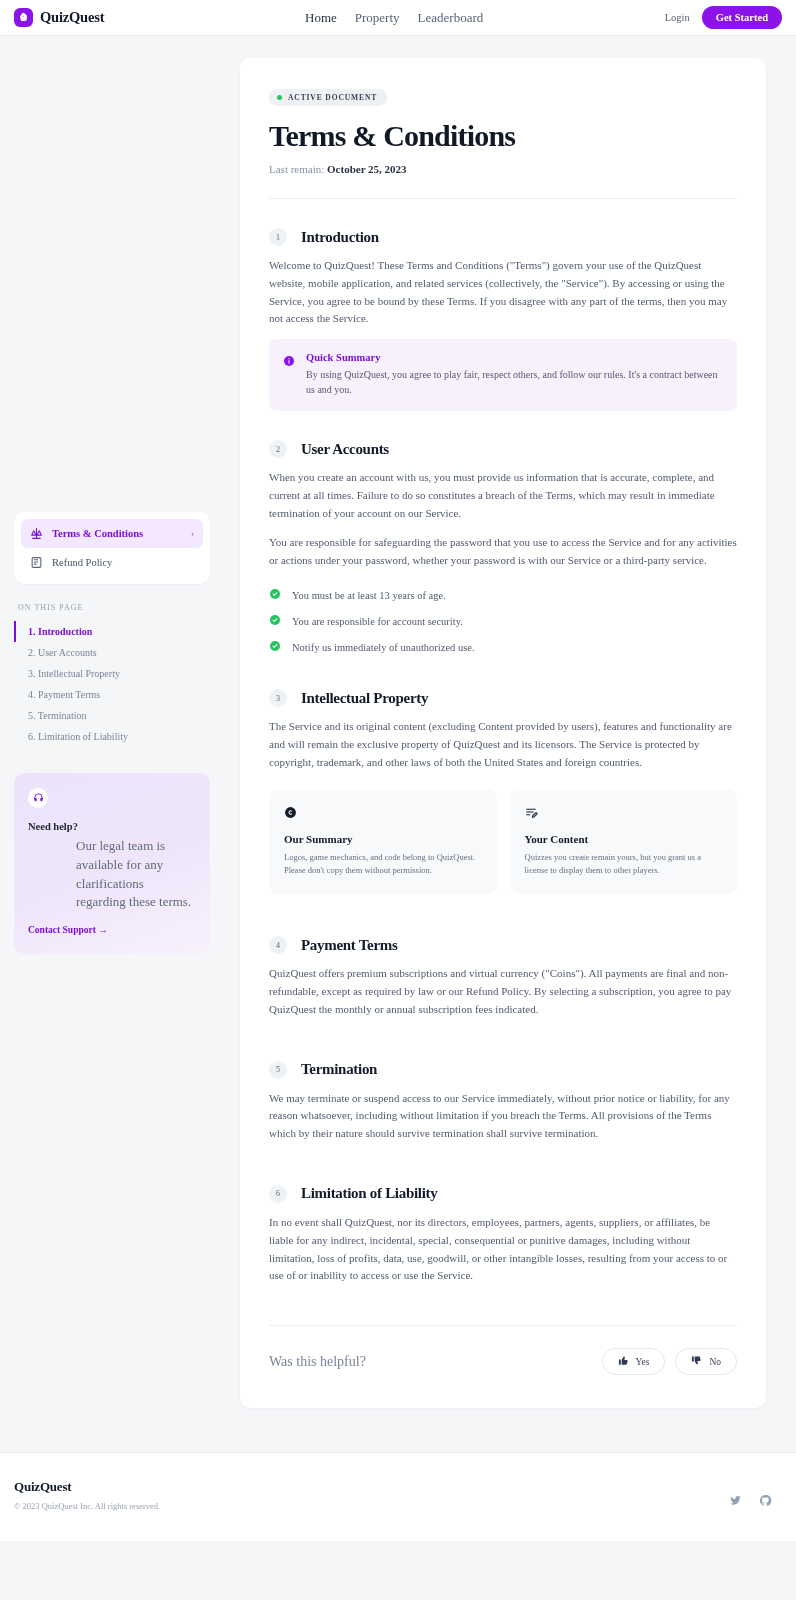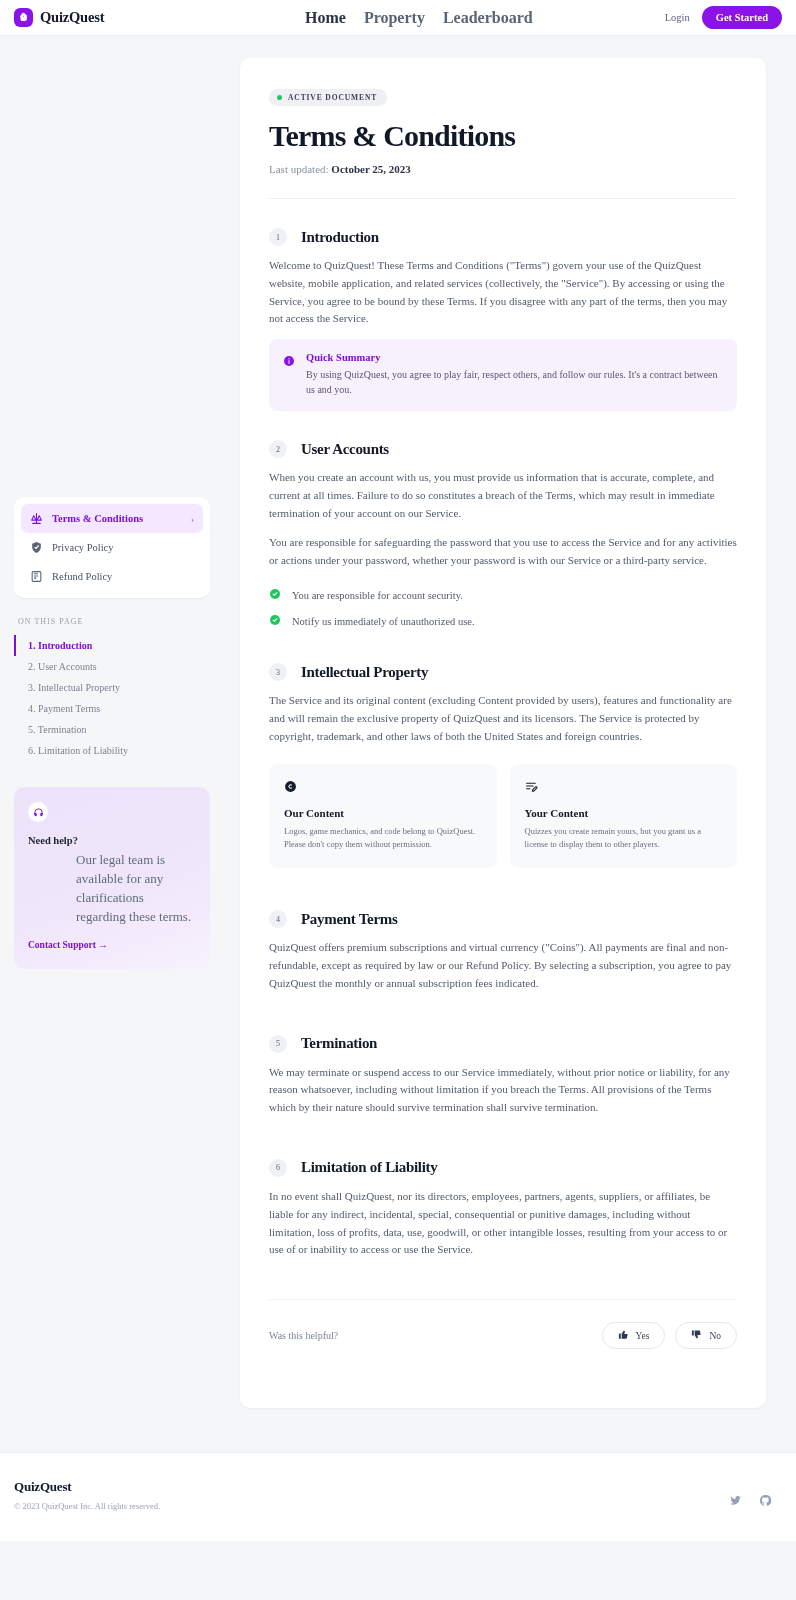--- a/index.html
+++ b/index.html
@@ -29,23 +29,22 @@
   }
   .brand-name {
     font-size: 14.5px; font-weight: bold; color: #121a2b;
     letter-spacing: -0.2px;
   }
   .main-nav {
     position: absolute; left: 305px; top: 0; height: 36px;
     display: flex; align-items: center; gap: 18px;
   }
   .nav-link {
-    font-size: 16px; color: #5b6475; text-decoration: none;
+    font-size: 13px; color: #5b6475; text-decoration: none;
     white-space: nowrap;
-    font-weight: bold;
   }
   .nav-link.active { color: #2b3345; }
   .header-right {
     margin-left: auto; display: flex; align-items: center; gap: 12px;
   }
   .login-link { font-size: 10.5px; color: #5b6475; text-decoration: none; }
   .cta-btn {
     background: #8b13ea; color: #ffffff;
     font-size: 10.5px; font-weight: bold;
     border: none; border-radius: 999px;
@@ -179,21 +178,21 @@
     padding: 15px 15px 17px 15px;
   }
   .info-card-ic { color: #151c2c; margin-bottom: 10px; display:block; }
   .info-card-title { font-size: 11px; font-weight: bold; color: #131a29; margin-bottom: 6px; }
   .info-card-body { font-size: 8.5px; line-height: 1.55; color: #66707f; }
 
   .feedback-rule { height: 1px; background: #edeff2; margin-top: 40px; }
   .feedback-row {
     display: flex; align-items: center; margin-top: 22px;
   }
-  .feedback-label { font-size: 10px; color: #7a8396; }
+  .feedback-label { font-size: 14px; color: #7a8396; }
   .feedback-btns { margin-left: auto; display: flex; gap: 10px; }
   .fb-btn {
     display: flex; align-items: center; gap: 7px;
     border: 1px solid #e3e6eb; background: #ffffff;
     border-radius: 999px; padding: 6px 15px;
     font-size: 9.5px; color: #3b4354; cursor: pointer;
     font-family: "Liberation Serif", serif;
   }
   .fb-btn .ic { color: #2e3a52; }
 
@@ -245,28 +244,20 @@
         <span class="ic">
           <svg width="13" height="13" viewBox="0 0 24 24" fill="none" stroke="currentColor" stroke-width="2" stroke-linecap="round" stroke-linejoin="round">
             <path d="M12 3v18M7 7l-4 8h8zM17 7l4 8h-8zM5 21h14"></path>
           </svg>
         </span>
         <span>Terms &amp; Conditions</span>
         <span class="chev">›</span>
       </div>
       <div class="doc-item">
         <span class="ic">
-          <svg width="13" height="13" viewBox="0 0 24 24" fill="currentColor">
-            <path d="M12 2 4 5.2v6c0 4.8 3.3 9.2 8 10.8 4.7-1.6 8-6 8-10.8v-6L12 2zm-1 13-3.2-3.2 1.4-1.4L11 12.2l4.6-4.6L17 9l-6 6z"></path>
-          </svg>
-        </span>
-        <span>Privacy Policy</span>
-      </div>
-      <div class="doc-item">
-        <span class="ic">
           <svg width="13" height="13" viewBox="0 0 24 24" fill="none" stroke="currentColor" stroke-width="2" stroke-linejoin="round">
             <rect x="4" y="3" width="16" height="18" rx="2"></rect>
             <path d="M8 7h6M8 11h6M8 15h3" stroke-linecap="round"></path>
           </svg>
         </span>
         <span>Refund Policy</span>
       </div>
     </div>
 
     <div class="toc-title">ON THIS PAGE</div>
@@ -294,21 +285,21 @@
 
   <main class="doc-panel">
 
     <div class="status-pill">
       <span class="status-dot"></span>
       <span>ACTIVE DOCUMENT</span>
     </div>
 
     <h1 class="doc-title">Terms &amp; Conditions</h1>
     <div class="doc-updated">
-      <span>Last updated:</span>
+      <span>Last remain:</span>
       <b>October 25, 2023</b>
     </div>
 
     <div class="rule"></div>
 
     
     <section class="doc-section">
       <div class="sec-head">
         <span class="sec-num">1</span>
         <h2 class="sec-title">Introduction</h2>
@@ -340,20 +331,29 @@
       <p class="body-text">You are responsible for safeguarding the password that you use to access the Service and for any activities or actions under your password, whether your password is with our Service or a third-party service.</p>
 
       <ul class="check-list">
         <li>
           <span class="check-ic">
             <svg width="12" height="12" viewBox="0 0 24 24" fill="currentColor">
               <circle cx="12" cy="12" r="10"></circle>
               <path d="M10.6 16.2 6.8 12.4l1.5-1.5 2.3 2.3 5-5 1.5 1.5z" fill="#ffffff"></path>
             </svg>
           </span>
+          <span>You must be at least 13 years of age.</span>
+        </li>
+        <li>
+          <span class="check-ic">
+            <svg width="12" height="12" viewBox="0 0 24 24" fill="currentColor">
+              <circle cx="12" cy="12" r="10"></circle>
+              <path d="M10.6 16.2 6.8 12.4l1.5-1.5 2.3 2.3 5-5 1.5 1.5z" fill="#ffffff"></path>
+            </svg>
+          </span>
           <span>You are responsible for account security.</span>
         </li>
         <li>
           <span class="check-ic">
             <svg width="12" height="12" viewBox="0 0 24 24" fill="currentColor">
               <circle cx="12" cy="12" r="10"></circle>
               <path d="M10.6 16.2 6.8 12.4l1.5-1.5 2.3 2.3 5-5 1.5 1.5z" fill="#ffffff"></path>
             </svg>
           </span>
           <span>Notify us immediately of unauthorized use.</span>
@@ -370,21 +370,21 @@
       <p class="body-text">The Service and its original content (excluding Content provided by users), features and functionality are and will remain the exclusive property of QuizQuest and its licensors. The Service is protected by copyright, trademark, and other laws of both the United States and foreign countries.</p>
 
       <div class="cards-row">
         <div class="info-card">
           <span class="info-card-ic">
             <svg width="13" height="13" viewBox="0 0 24 24" fill="currentColor">
               <circle cx="12" cy="12" r="10"></circle>
               <path d="M15.2 14.6a4 4 0 1 1 0-5.2l-1.5 1.1a2.1 2.1 0 1 0 0 3z" fill="#f8f9fb"></path>
             </svg>
           </span>
-          <div class="info-card-title">Our Content</div>
+          <div class="info-card-title">Our Summary</div>
           <div class="info-card-body">Logos, game mechanics, and code belong to QuizQuest. Please don't copy them without permission.</div>
         </div>
         <div class="info-card">
           <span class="info-card-ic">
             <svg width="13" height="13" viewBox="0 0 24 24" fill="none" stroke="currentColor" stroke-width="2" stroke-linecap="round">
               <path d="M3 6h16M3 11h12M3 16h6"></path>
               <path d="M19.5 12.8 14 18.3l-.4 2.6 2.6-.4 5.5-5.5a1.5 1.5 0 0 0-2.2-2.2z" stroke-linejoin="round"></path>
             </svg>
           </span>
           <div class="info-card-title">Your Content</div>

